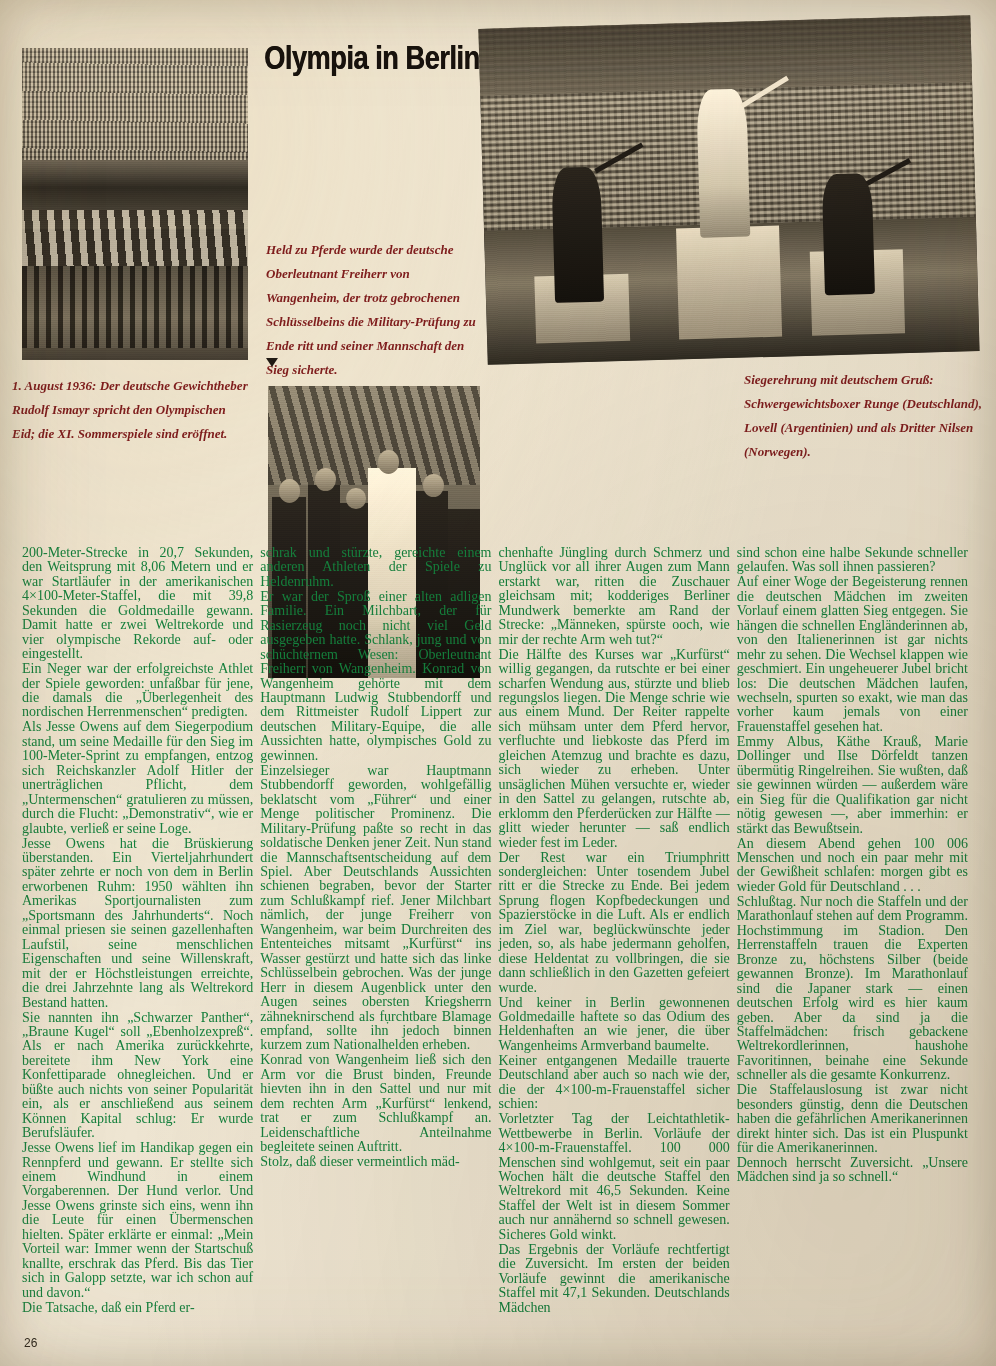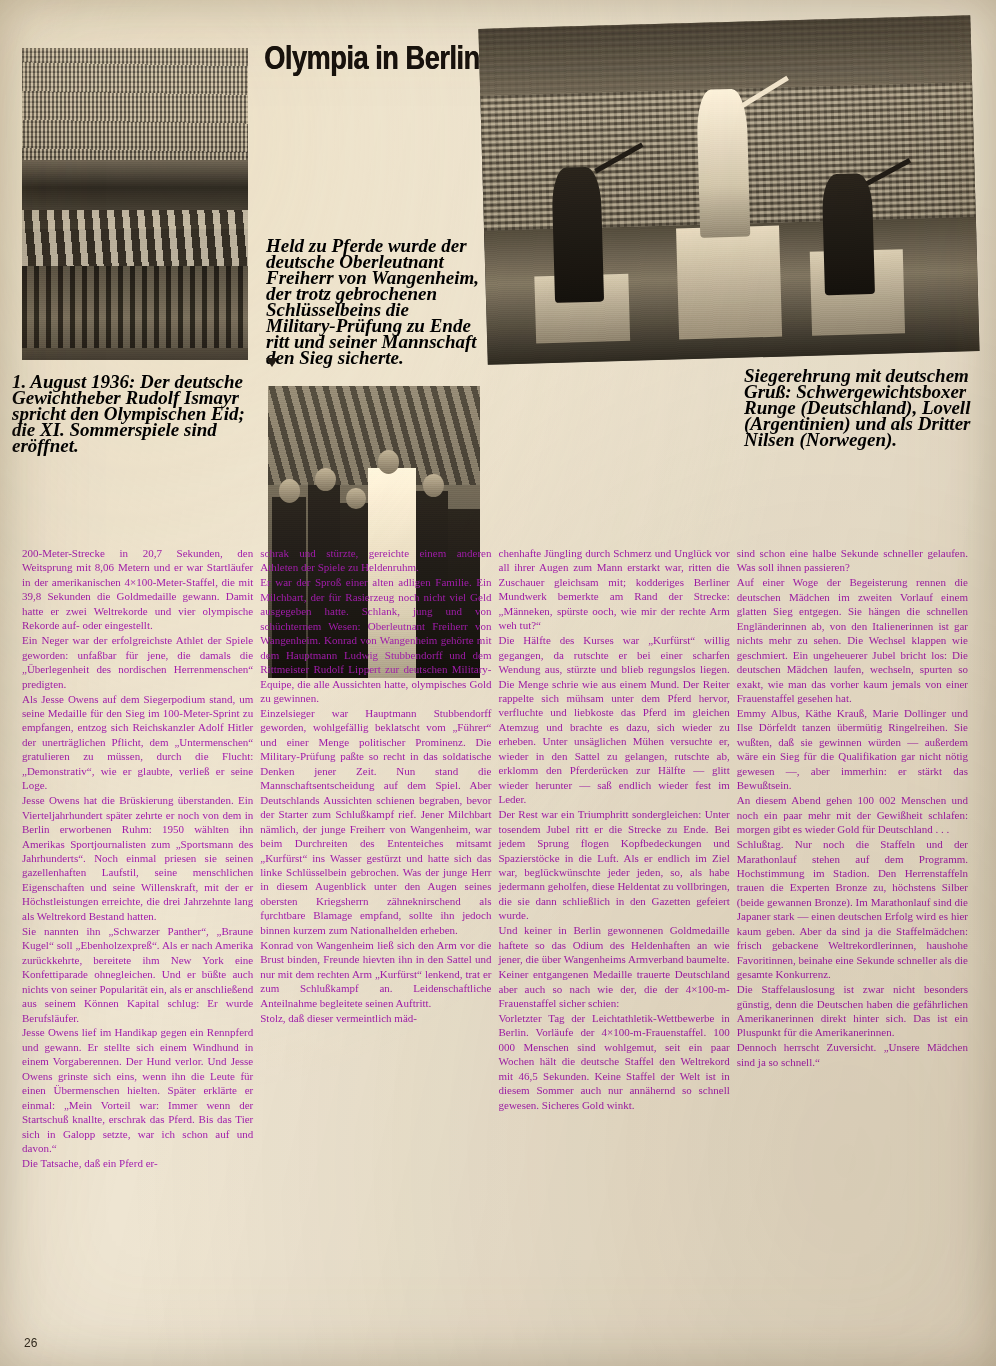--- a/index.html
+++ b/index.html
@@ -185,23 +185,23 @@
     color: #17120d;
     white-space: nowrap;
     text-shadow: 0.5px 0 0 #17120d;
   }
 
   .caption {
     position: absolute;
     font-family: "Liberation Serif", serif;
     font-style: italic;
     font-weight: 700;
-    font-size: 19px;
-    line-height: 16px;
-    color: #000000;
+    font-size: 13px;
+    line-height: 24px;
+    color: #7f1d1d;
   }
   #caption-horse { left: 266px; top: 238px; width: 215px; }
   #caption-oath  { left: 12px;  top: 374px; width: 238px; }
   #caption-boxer { left: 744px; top: 368px; width: 240px; }
 
   .arrow-down {
     position: absolute;
     left: 266px; top: 358px;
     width: 0; height: 0;
     border-left: 6px solid transparent;
@@ -214,26 +214,26 @@
     position: absolute;
     left: 22px;
     top: 546px;
     width: 958px;
     display: flex;
     gap: 0;
   }
   .col {
     width: 233px;
     margin-right: 7px;
-    font-size: 11px;
+    font-size: 14px;
     line-height: 14.45px;
     text-align: justify;
     text-justify: inter-word;
     hyphens: manual;
-    color: #a21caf;
+    color: #15803d;
   }
   .col:last-child { margin-right: 12px; }
   .col p { margin: 0 0 0.5px 0; }
 
   #page-number {
     position: absolute;
     left: 24px; top: 1336px;
     font-family: "Liberation Sans", sans-serif;
     font-size: 12px;
     color: #2a231a;
@@ -314,26 +314,27 @@
         <p>Konrad von Wangenheim ließ sich den Arm vor die Brust binden, Freunde hievten ihn in den Sattel und nur mit dem rechten Arm „Kurfürst“ lenkend, trat er zum Schlußkampf an. Leidenschaftliche Anteilnahme begleitete seinen Auftritt.</p>
         <p>Stolz, daß dieser vermeintlich mäd-</p>
       </div>
     <div class="col">
         <p>chenhafte Jüngling durch Schmerz und Unglück vor all ihrer Augen zum Mann erstarkt war, ritten die Zuschauer gleichsam mit; kodderiges Berliner Mundwerk bemerkte am Rand der Strecke: „Männeken, spürste ooch, wie mir der rechte Arm weh tut?“</p>
         <p>Die Hälfte des Kurses war „Kurfürst“ willig gegangen, da rutschte er bei einer scharfen Wendung aus, stürzte und blieb regungslos liegen. Die Menge schrie wie aus einem Mund. Der Reiter rappelte sich mühsam unter dem Pferd hervor, verfluchte und liebkoste das Pferd im gleichen Atemzug und brachte es dazu, sich wieder zu erheben. Unter unsäglichen Mühen versuchte er, wieder in den Sattel zu gelangen, rutschte ab, erklomm den Pferderücken zur Hälfte — glitt wieder herunter — saß endlich wieder fest im Leder.</p>
         <p>Der Rest war ein Triumphritt sondergleichen: Unter tosendem Jubel ritt er die Strecke zu Ende. Bei jedem Sprung flogen Kopfbedeckungen und Spazierstöcke in die Luft. Als er endlich im Ziel war, beglückwünschte jeder jeden, so, als habe jedermann geholfen, diese Heldentat zu vollbringen, die sie dann schließlich in den Gazetten gefeiert wurde.</p>
         <p>Und keiner in Berlin gewonnenen Goldmedaille haftete so das Odium des Heldenhaften an wie jener, die über Wangenheims Armverband baumelte.</p>
         <p>Keiner entgangenen Medaille trauerte Deutschland aber auch so nach wie der, die der 4×100-m-Frauenstaffel sicher schien:</p>
         <p>Vorletzter Tag der Leichtathletik-Wettbewerbe in Berlin. Vorläufe der 4×100-m-Frauenstaffel. 100 000 Menschen sind wohlgemut, seit ein paar Wochen hält die deutsche Staffel den Weltrekord mit 46,5 Sekunden. Keine Staffel der Welt ist in diesem Sommer auch nur annähernd so schnell gewesen. Sicheres Gold winkt.</p>
+        <p>Das Ergebnis der Vorläufe rechtfertigt die Zuversicht. Im ersten der beiden Vorläufe gewinnt die amerikanische Staffel mit 47,1 Sekunden. Deutschlands Mädchen</p>
       </div>
     <div class="col">
         <p>sind schon eine halbe Sekunde schneller gelaufen. Was soll ihnen passieren?</p>
         <p>Auf einer Woge der Begeisterung rennen die deutschen Mädchen im zweiten Vorlauf einem glatten Sieg entgegen. Sie hängen die schnellen Engländerinnen ab, von den Italienerinnen ist gar nichts mehr zu sehen. Die Wechsel klappen wie geschmiert. Ein ungeheuerer Jubel bricht los: Die deutschen Mädchen laufen, wechseln, spurten so exakt, wie man das vorher kaum jemals von einer Frauenstaffel gesehen hat.</p>
         <p>Emmy Albus, Käthe Krauß, Marie Dollinger und Ilse Dörfeldt tanzen übermütig Ringelreihen. Sie wußten, daß sie gewinnen würden — außerdem wäre ein Sieg für die Qualifikation gar nicht nötig gewesen —, aber immerhin: er stärkt das Bewußtsein.</p>
-        <p>An diesem Abend gehen 100 002 Menschen und noch ein paar mehr mit der Gewißheit schlafen: morgen gibt es wieder Gold für Deutschland . . .</p>
+        <p>An diesem Abend gehen 100 006 Menschen und noch ein paar mehr mit der Gewißheit schlafen: morgen gibt es wieder Gold für Deutschland . . .</p>
         <p>Schlußtag. Nur noch die Staffeln und der Marathonlauf stehen auf dem Programm. Hochstimmung im Stadion. Den Herrenstaffeln trauen die Experten Bronze zu, höchstens Silber (beide gewannen Bronze). Im Marathonlauf sind die Japaner stark — einen deutschen Erfolg wird es hier kaum geben. Aber da sind ja die Staffelmädchen: frisch gebackene Weltrekordlerinnen, haushohe Favoritinnen, beinahe eine Sekunde schneller als die gesamte Konkurrenz.</p>
         <p>Die Staffelauslosung ist zwar nicht besonders günstig, denn die Deutschen haben die gefährlichen Amerikanerinnen direkt hinter sich. Das ist ein Pluspunkt für die Amerikanerinnen.</p>
         <p>Dennoch herrscht Zuversicht. „Unsere Mädchen sind ja so schnell.“</p>
       </div>
   </div>
 
   <div id="page-number">26</div>
 
   <div class="edge-shade"></div>
 </div>

